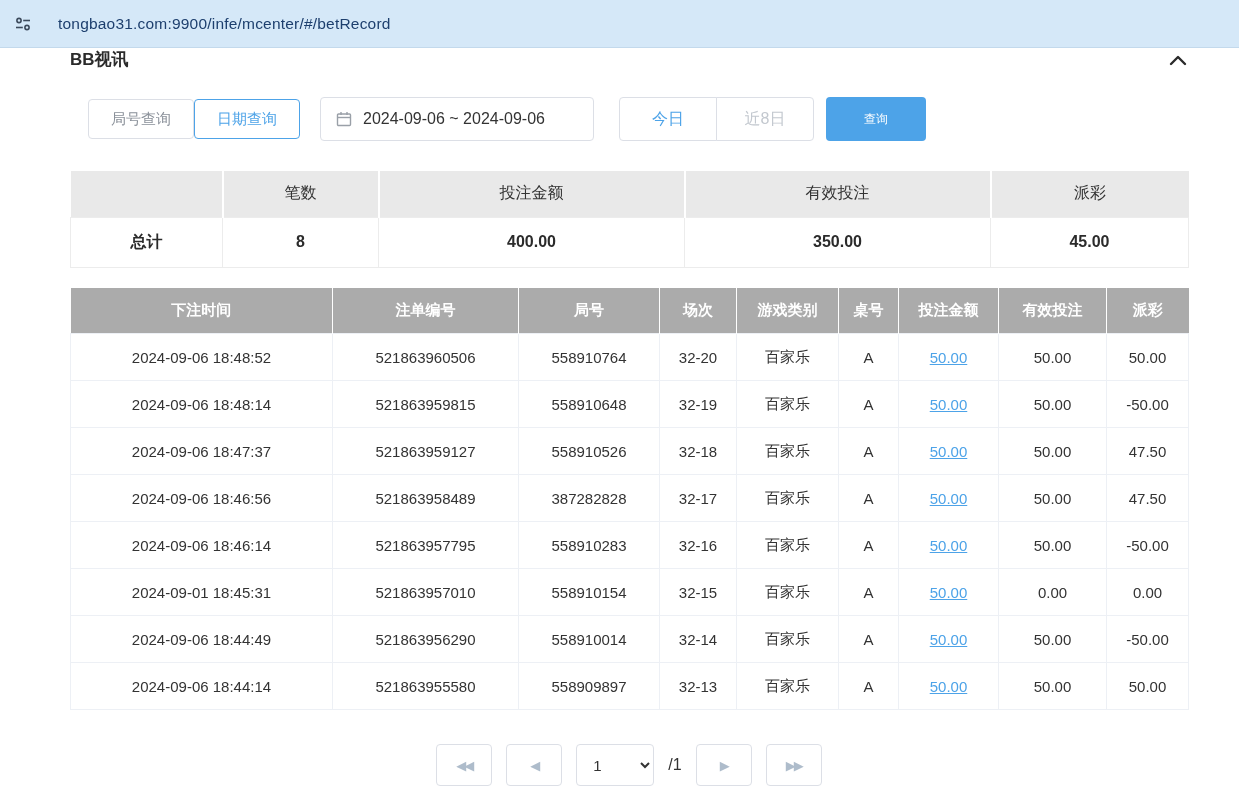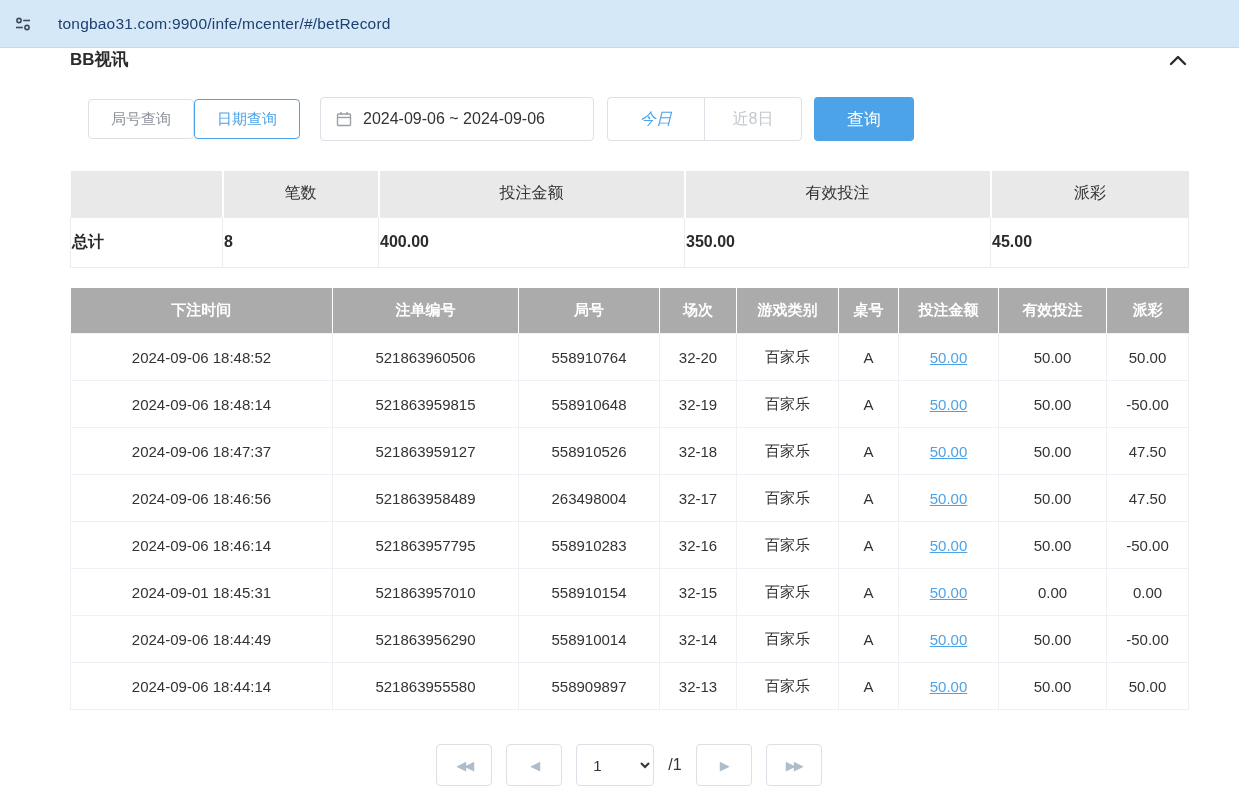--- a/index.html
+++ b/index.html
@@ -39,40 +39,40 @@
     margin-left:20px; height:44px; width:274px; border:1px solid #dcdfe6;
     border-radius:4px; display:flex; align-items:center; gap:11px; padding:0 15px;
     font-size:16px; color:#333; cursor:pointer; background:#fff;
   }
   .btn-group { display:flex; margin-left:13px; }
   .btn-group .gbtn {
     width:98px; height:44px; background:#fff; border:1px solid #dcdfe6;
     font-size:16px; display:flex; align-items:center; justify-content:center;
     cursor:pointer; margin-left:-1px;
   }
-  .btn-group .gbtn:first-child { margin-left:0; border-radius:4px 0 0 4px;font-style:italic; }
+  .btn-group .gbtn:first-child { margin-left:12px; border-radius:4px 0 0 4px; }
   .btn-group .gbtn:last-child { border-radius:0 4px 4px 0; }
   .gbtn.active { color:#4da3e8; }
   .gbtn.muted { color:#9aa0a8; }
   .gbtn.disabled { color:#c3c8cf; }
   .search-btn {
     margin-left:12px; width:100px; height:44px; background:#4da3e8; color:#fff;
-    border:none; border-radius:4px; font-size:17px; cursor:pointer;
+    border:none; border-radius:4px; font-size:12px; cursor:pointer;
   }
   
   table { border-collapse:collapse; width:1118px; table-layout:fixed; }
   .summary-table { margin-top:30px; }
   .summary-table th {
     background:#e9e9e9; height:46px; font-size:16px; font-weight:400; color:#333;
     border-right:2px solid #fff;
   }
   .summary-table th:last-child { border-right:none; }
   .summary-table td {
     height:50px; font-size:16px; font-weight:bold; color:#2b2b2b;
-    border:1px solid #ececec; text-align:left; background:#fff;margin-left:45px;
+    border:1px solid #ececec; text-align:center; background:#fff;margin-left:45px;
   }
   
   .bet-table { margin-top:20px; }
   .bet-table th {
     background:#ababab; color:#fff; font-size:15px; font-weight:bold; height:46px;
     border-right:1px solid #fff;
   }
   .bet-table th:last-child { border-right:none; }
   .bet-table td {
     height:47px; text-align:center; font-size:15px; color:#333;
@@ -229,21 +229,21 @@
       <td>32-18</td>
       <td>百家乐</td>
       <td>A</td>
       <td><a class="bet-link">50.00</a></td>
       <td>50.00</td>
       <td>47.50</td>
     </tr>
         <tr>
       <td>2024-09-06 18:46:56</td>
       <td>521863958489</td>
-      <td>263498004</td>
+      <td>387282828</td>
       <td>32-17</td>
       <td>百家乐</td>
       <td>A</td>
       <td><a class="bet-link">50.00</a></td>
       <td>50.00</td>
       <td>47.50</td>
     </tr>
         <tr>
       <td>2024-09-06 18:46:14</td>
       <td>521863957795</td>

